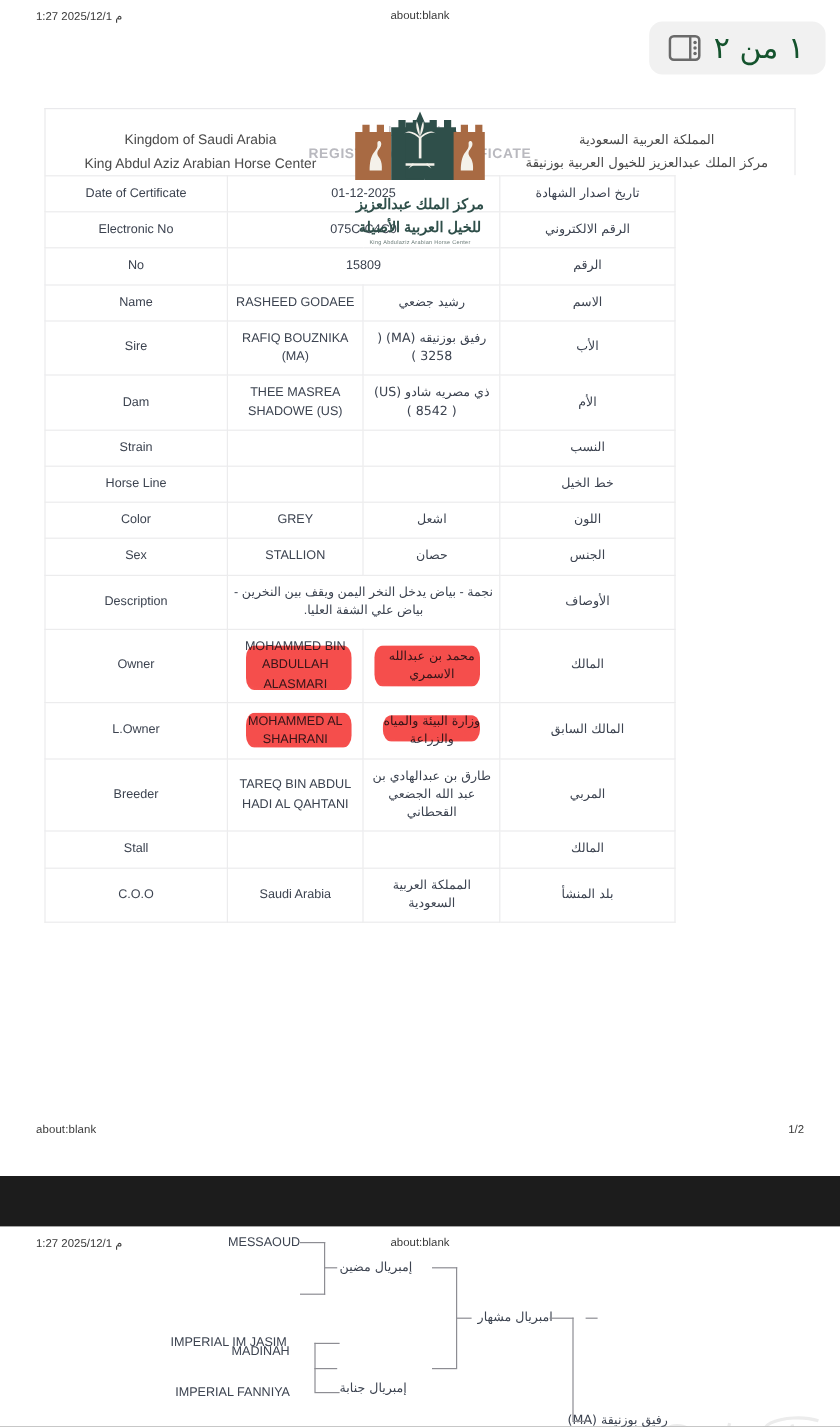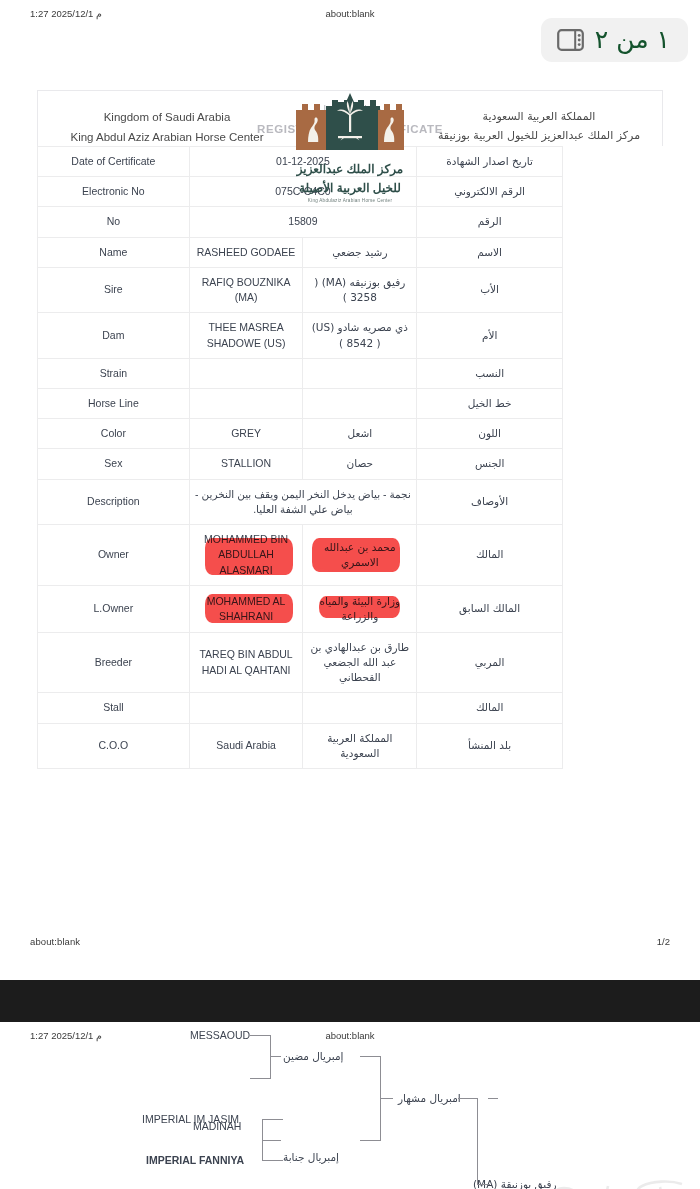--- a/index.html
+++ b/index.html
@@ -363,21 +363,21 @@
     <span class="pb-left">1:27 2025/12/1 م</span>
     <span class="pb-mid">about:blank</span>
   </div>
 
   <div class="ped">
 
     <div class="node" style="left:190px;  top:8px;">MESSAOUD</div>
     <div class="node" style="left:193px;  top:63px;margin-top:36px;">MADINAH</div>
     <div class="node ar" style="left:283px;  top:29px;">إمبريال مضين</div>
     <div class="node" style="left:142px;  top:92px;">IMPERIAL IM JASIM</div>
-    <div class="node" style="left:146px;  top:133px;font-weight:bold;">IMPERIAL FANNIYA</div>
+    <div class="node" style="left:146px;  top:133px;">IMPERIAL FANNIYA</div>
     <div class="node ar" style="left:283px;  top:130px;">إمبريال جنابة</div>
     <div class="node ar" style="left:398px;  top:71px;">امبريال مشهار</div>
     <div class="node ar" style="left:473px;  top:157px;">رفيق بوزنيقة (MA)</div>
 
     <div class="ln h" style="left:250px; top:13px;  width:21px;"></div>
     <div class="ln h" style="left:250px; top:56px;  width:21px;"></div>
     <div class="ln v" style="left:270px; top:13px;  height:44px;"></div>
     <div class="ln h" style="left:270px; top:34px;  width:11px;"></div>
 
     <div class="ln h" style="left:262px; top:97px;  width:21px;"></div>

